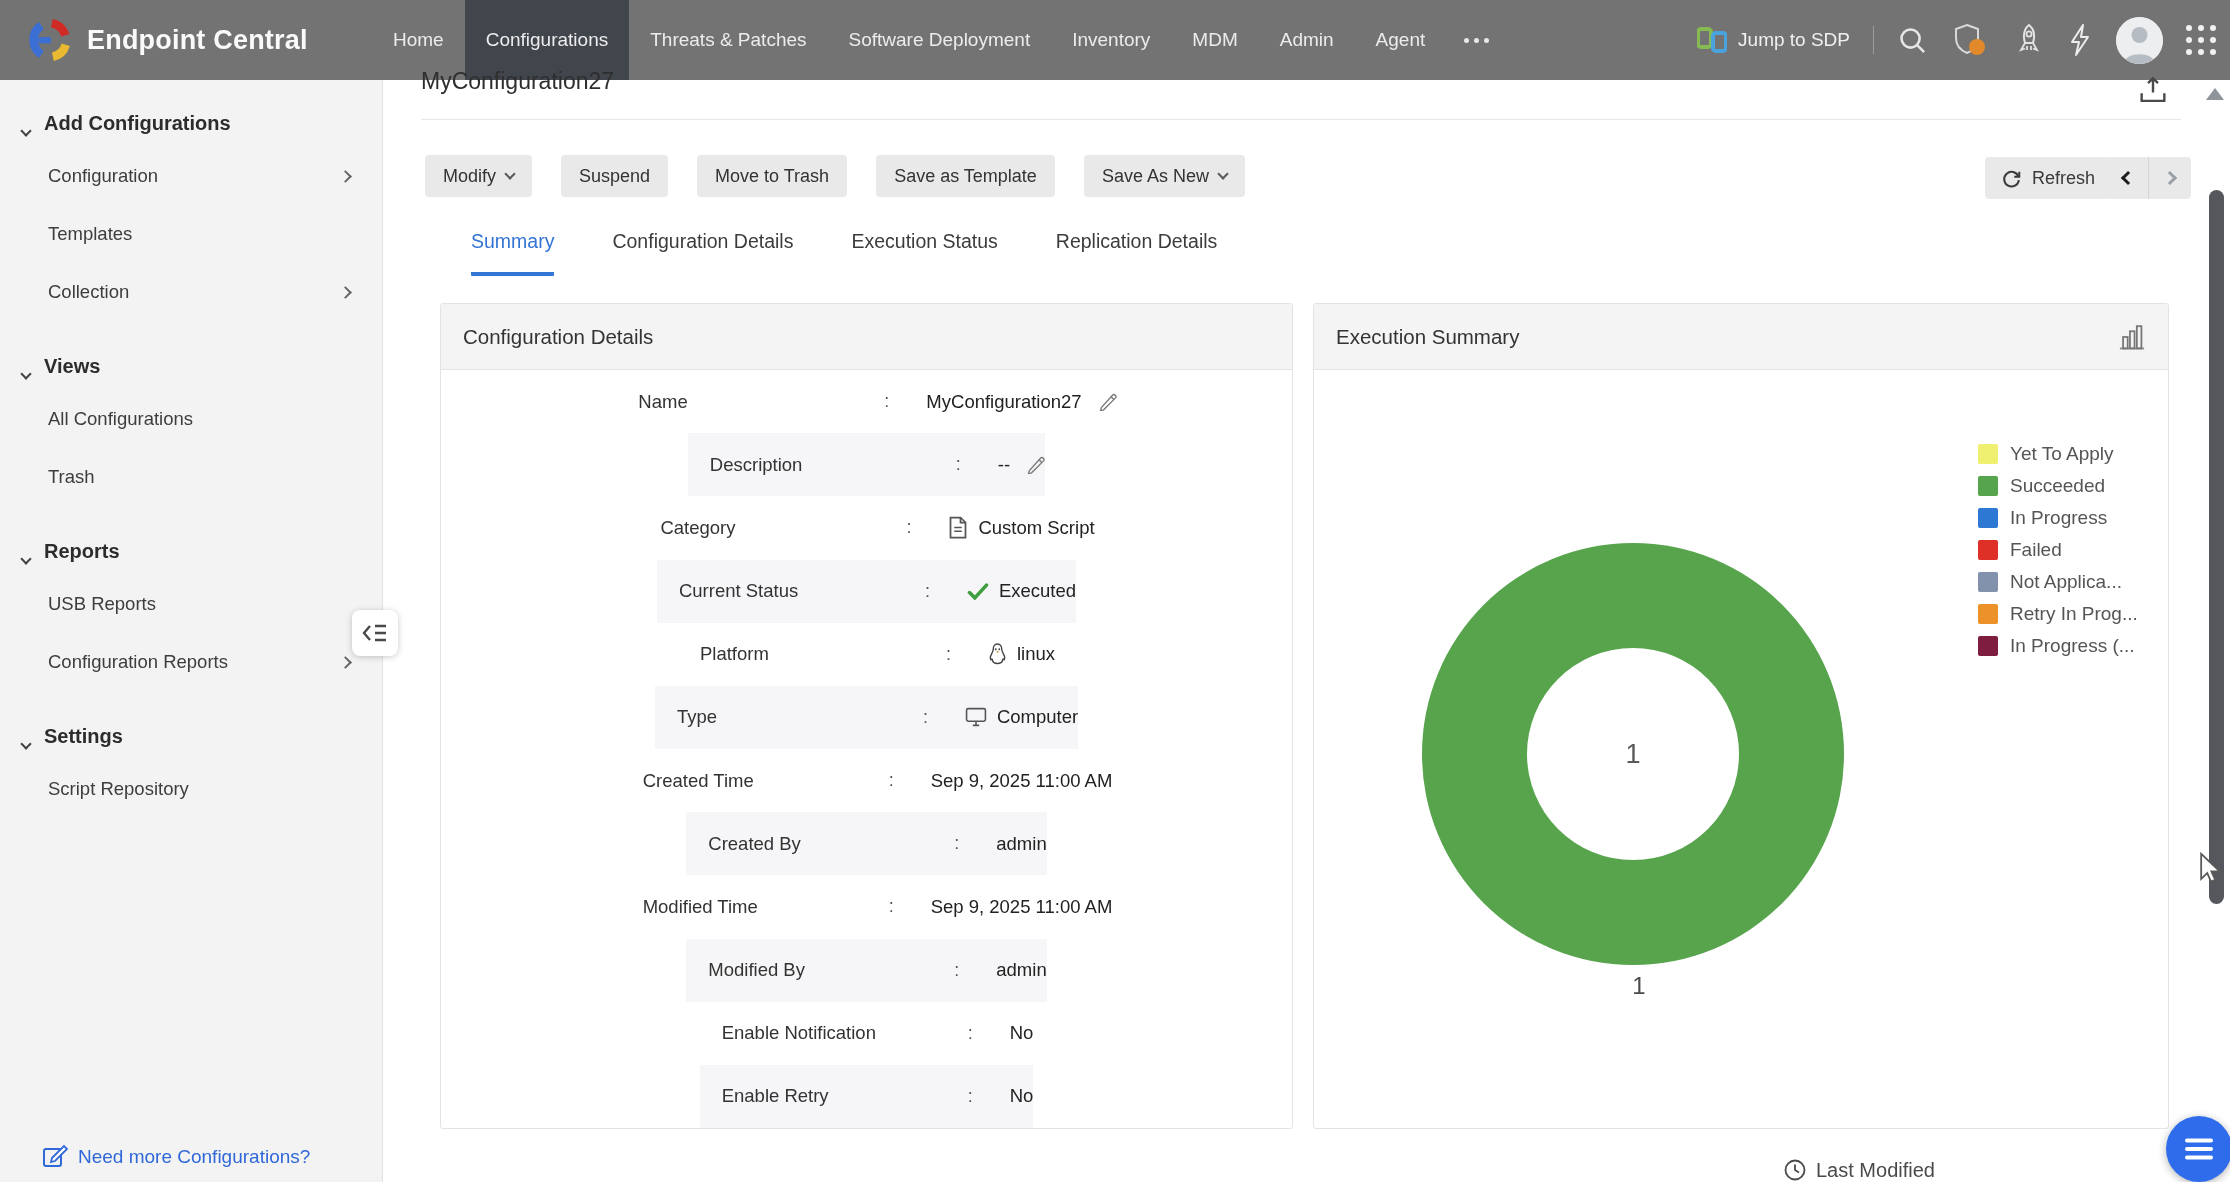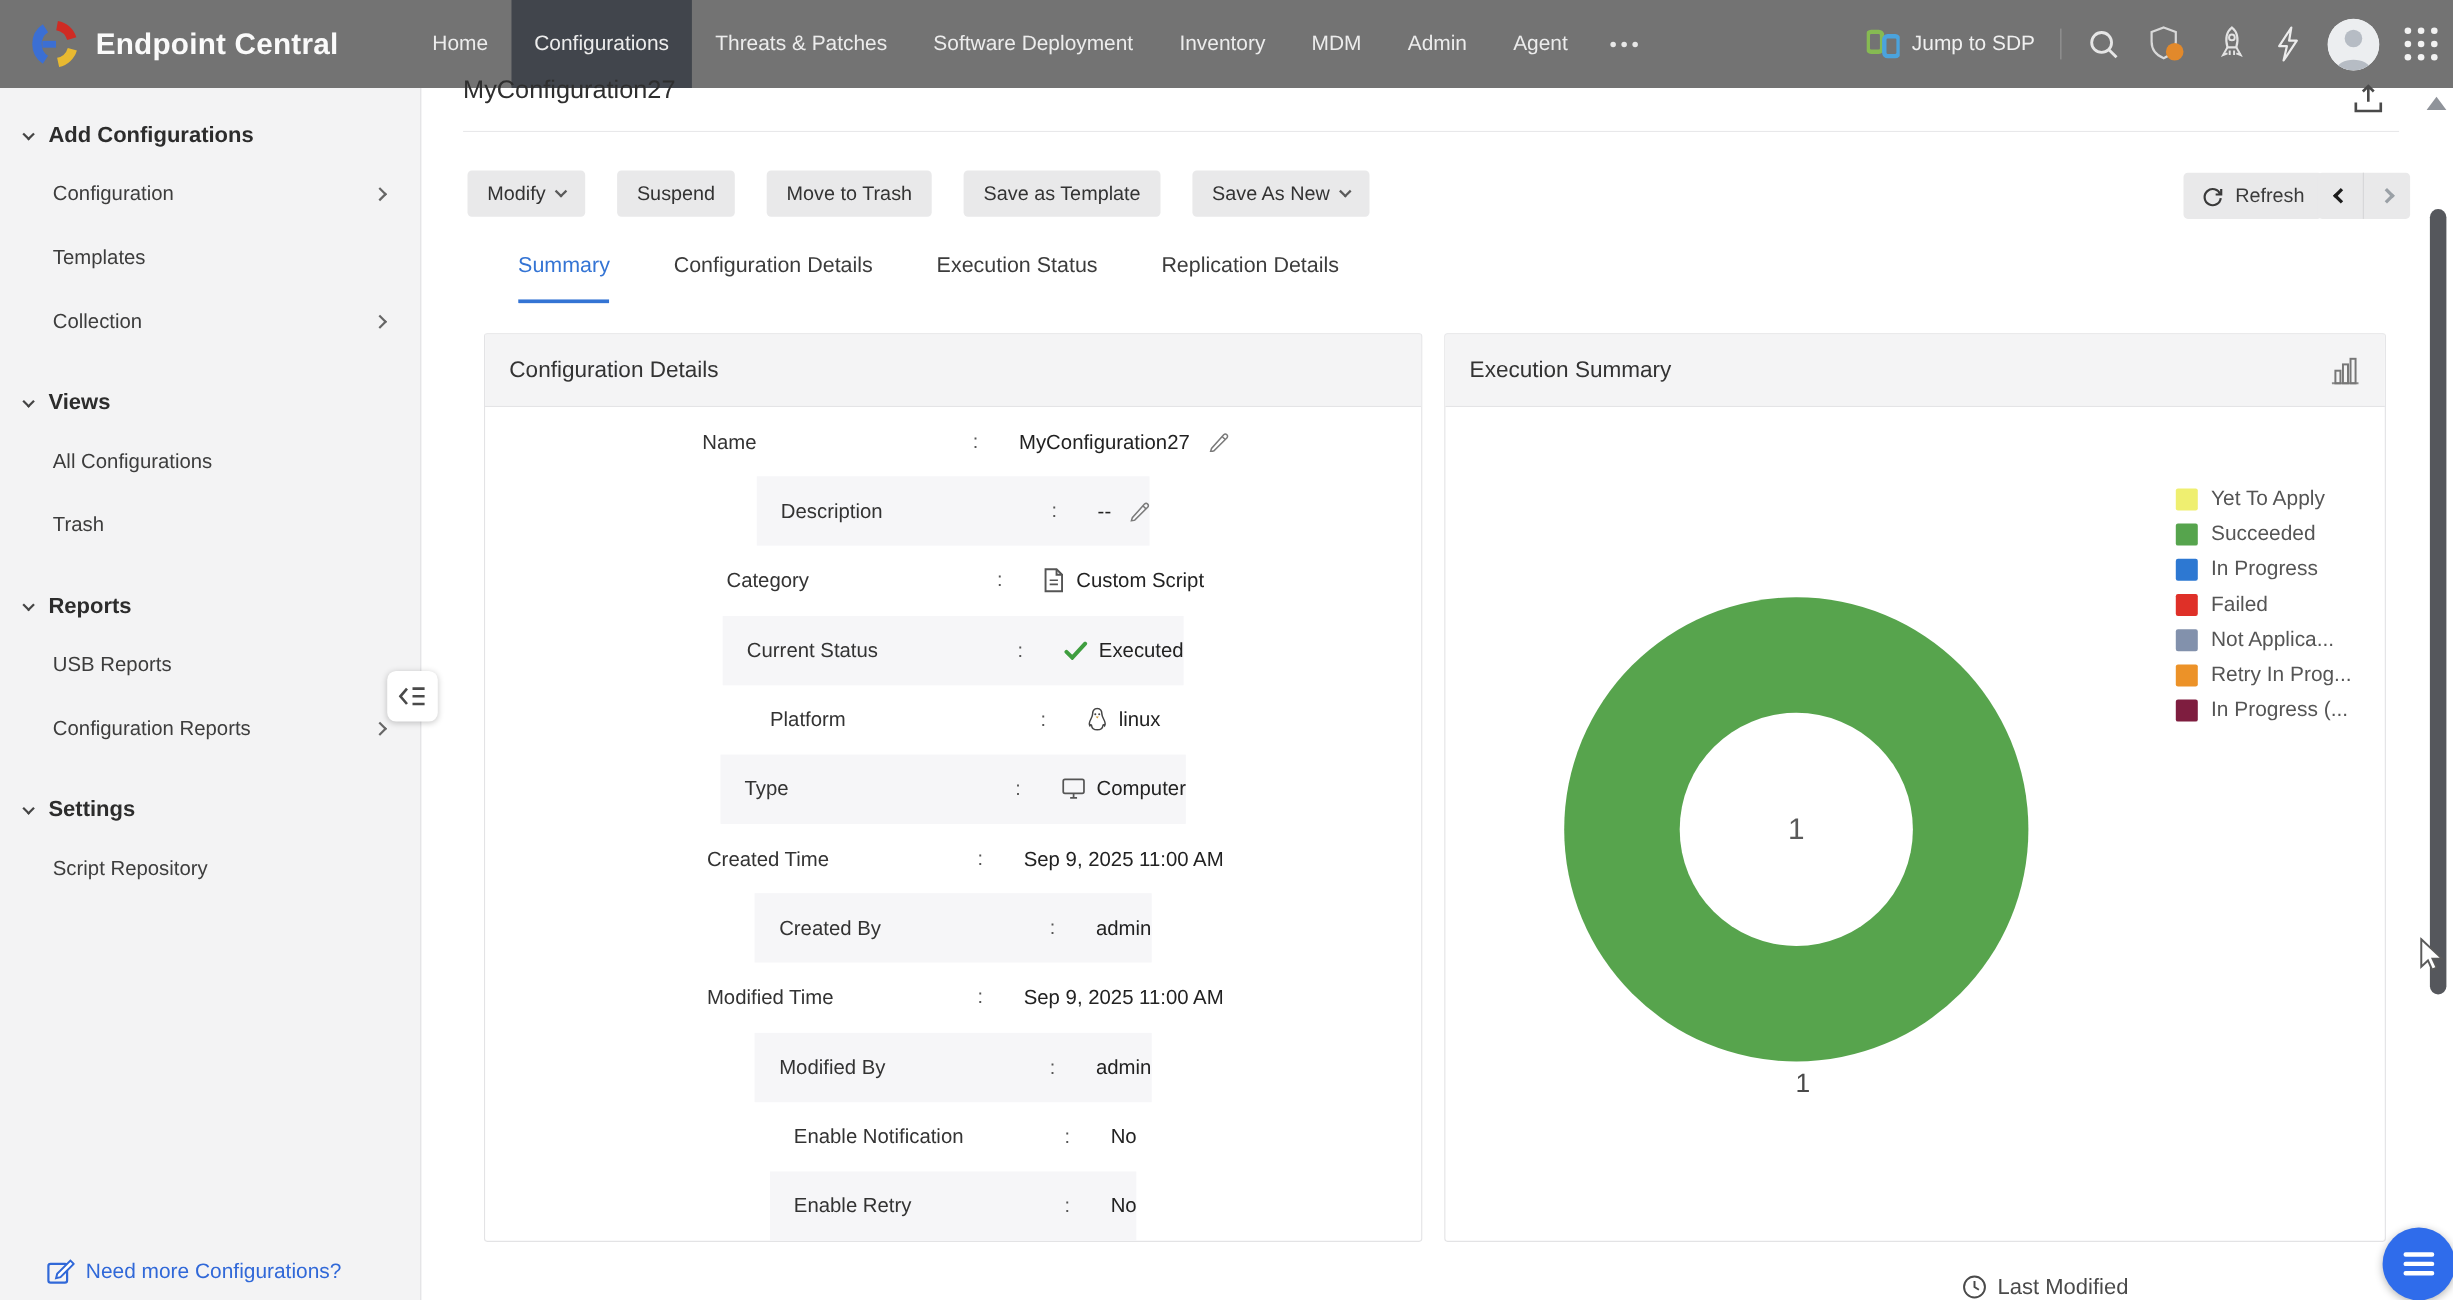--- a/index.html
+++ b/index.html
@@ -24,21 +24,21 @@
   .grid-icon i { width:6px; height:6px; border-radius:50%; background:#f2f2f2; }
 
   
   .chev { display:inline-block; width:9px; height:9px; border-right:2px solid #5a5a5a; border-bottom:2px solid #5a5a5a; }
   .chev.down  { transform:rotate(45deg); }
   .chev.right { transform:rotate(-45deg); }
   .chev.left  { transform:rotate(135deg); }
 
   
   .sidebar { position:absolute; left:0; top:80px; width:383px; height:1102px; background:#f3f3f4; border-right:1px solid #e2e2e4; padding-top:20px; z-index:5; }
-  .sb-head { display:flex; align-items:center; gap:14px; padding:12px 0 12px 22px; font-size:20px; font-weight:bold; color:#2c2c2c; cursor:pointer; margin-top:22px; }
+  .sb-head { display:flex; align-items:flex-end; gap:14px; padding:12px 0 12px 22px; font-size:20px; font-weight:bold; color:#2c2c2c; cursor:pointer; margin-top:22px; }
   .sb-head:first-child { margin-top:0; }
   .sb-chev { width:8px; height:8px; border-color:#444; margin-top:-3px; }
   .sb-item { position:relative; display:flex; align-items:center; height:58px; padding-left:48px; font-size:18.5px; color:#3d3d3d; cursor:pointer; }
   .sb-item .chev { position:absolute; right:32px; border-color:#666; }
   .collapse-handle { position:absolute; left:352px; top:610px; width:46px; height:46px; background:#fff; border-radius:8px; box-shadow:0 1px 6px rgba(0,0,0,.22); display:flex; align-items:center; justify-content:center; cursor:pointer; z-index:6; }
   .need-more { position:absolute; left:42px; top:1144px; display:flex; align-items:center; gap:10px; color:#3068d8; font-size:19px; cursor:pointer; z-index:6; text-decoration:none; }
 
   
   .page-title { position:absolute; left:421px; top:68px; font-size:23px; color:#2e2e2e; z-index:31; }
   .export-btn { position:absolute; left:2136px; top:74px; cursor:pointer; z-index:31; }

